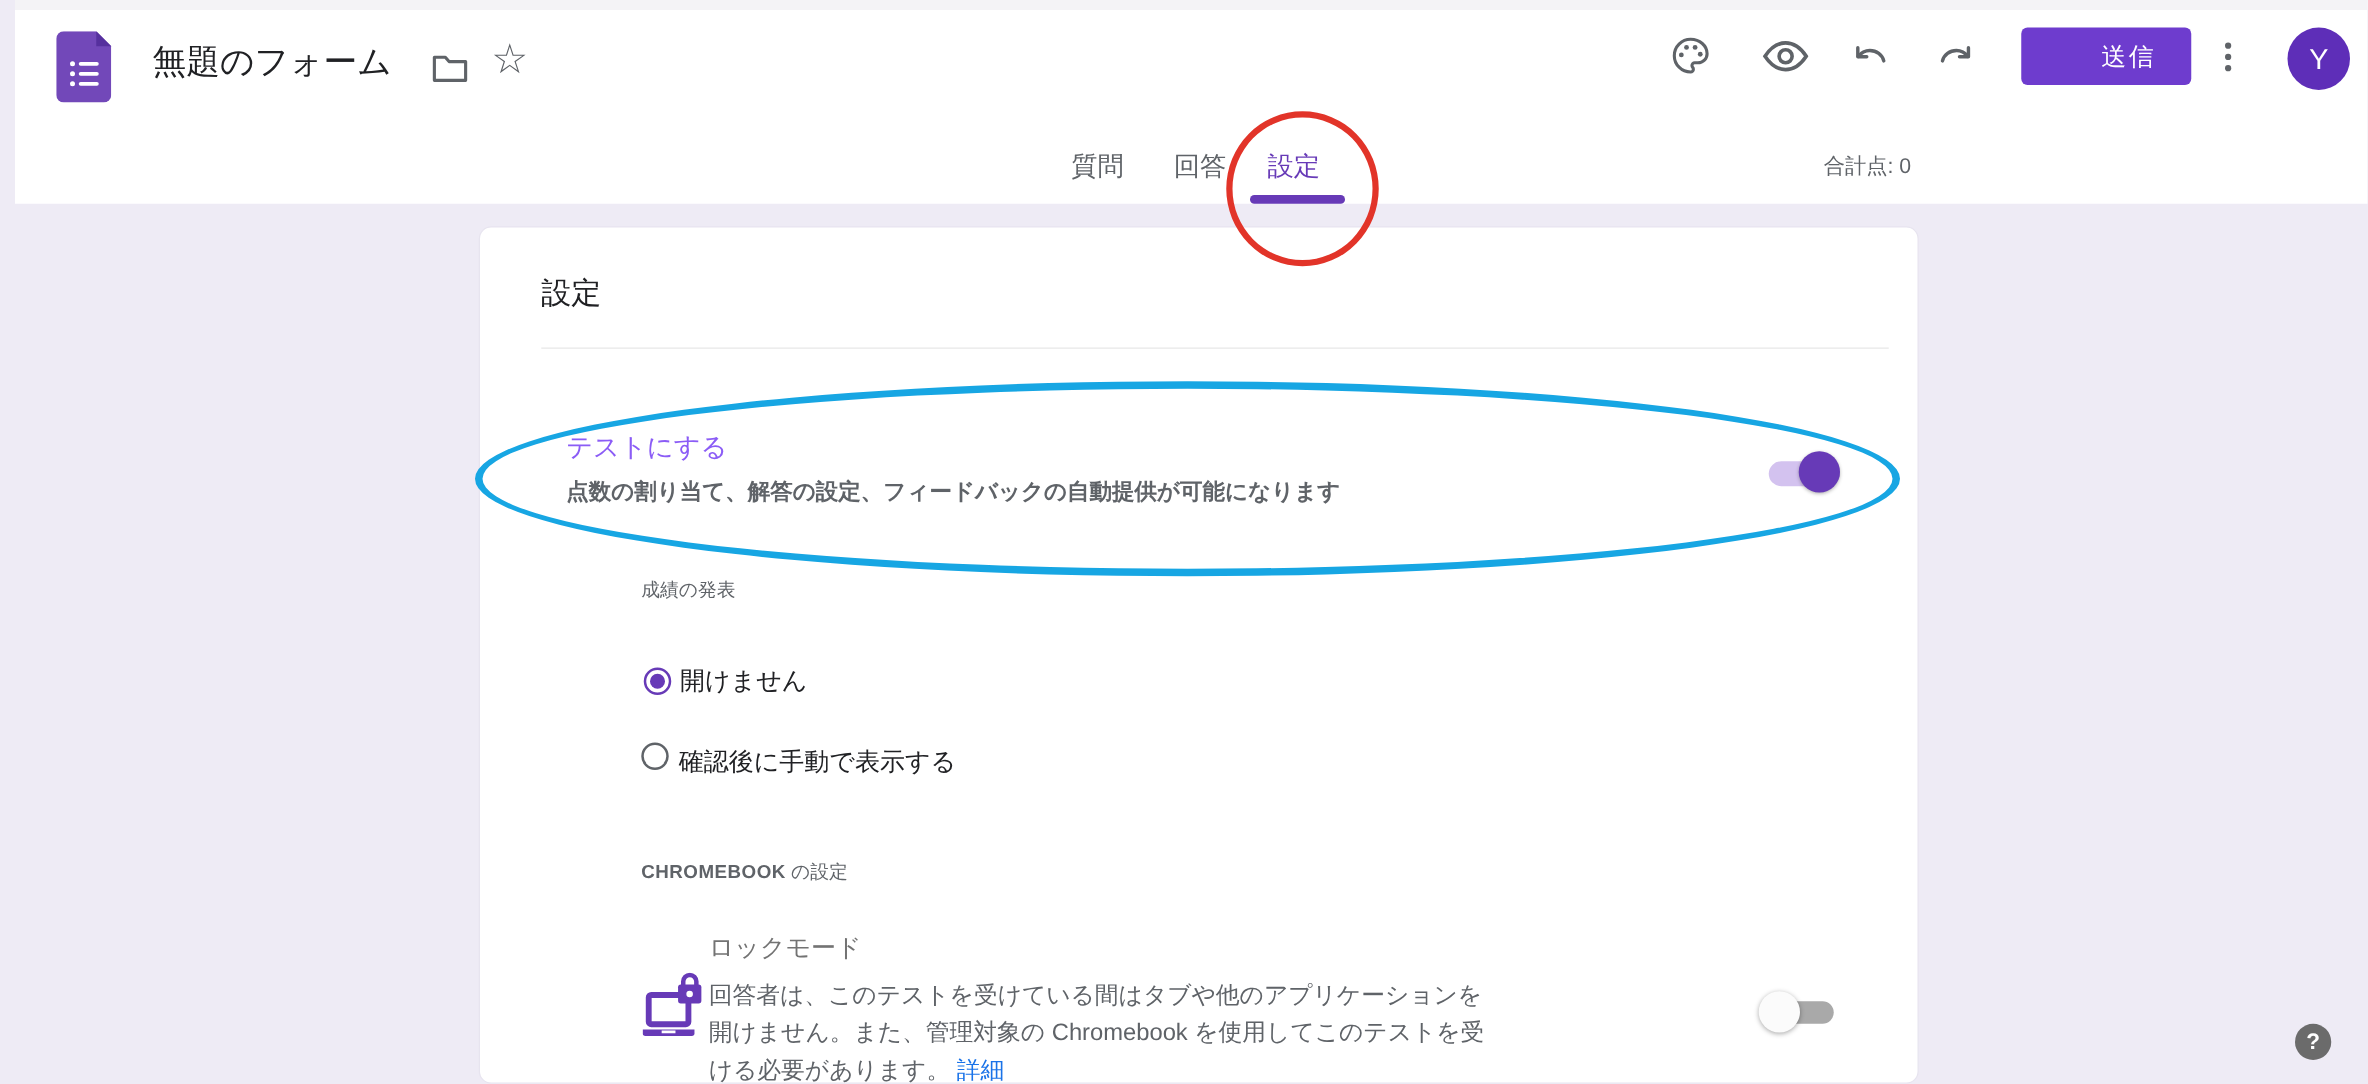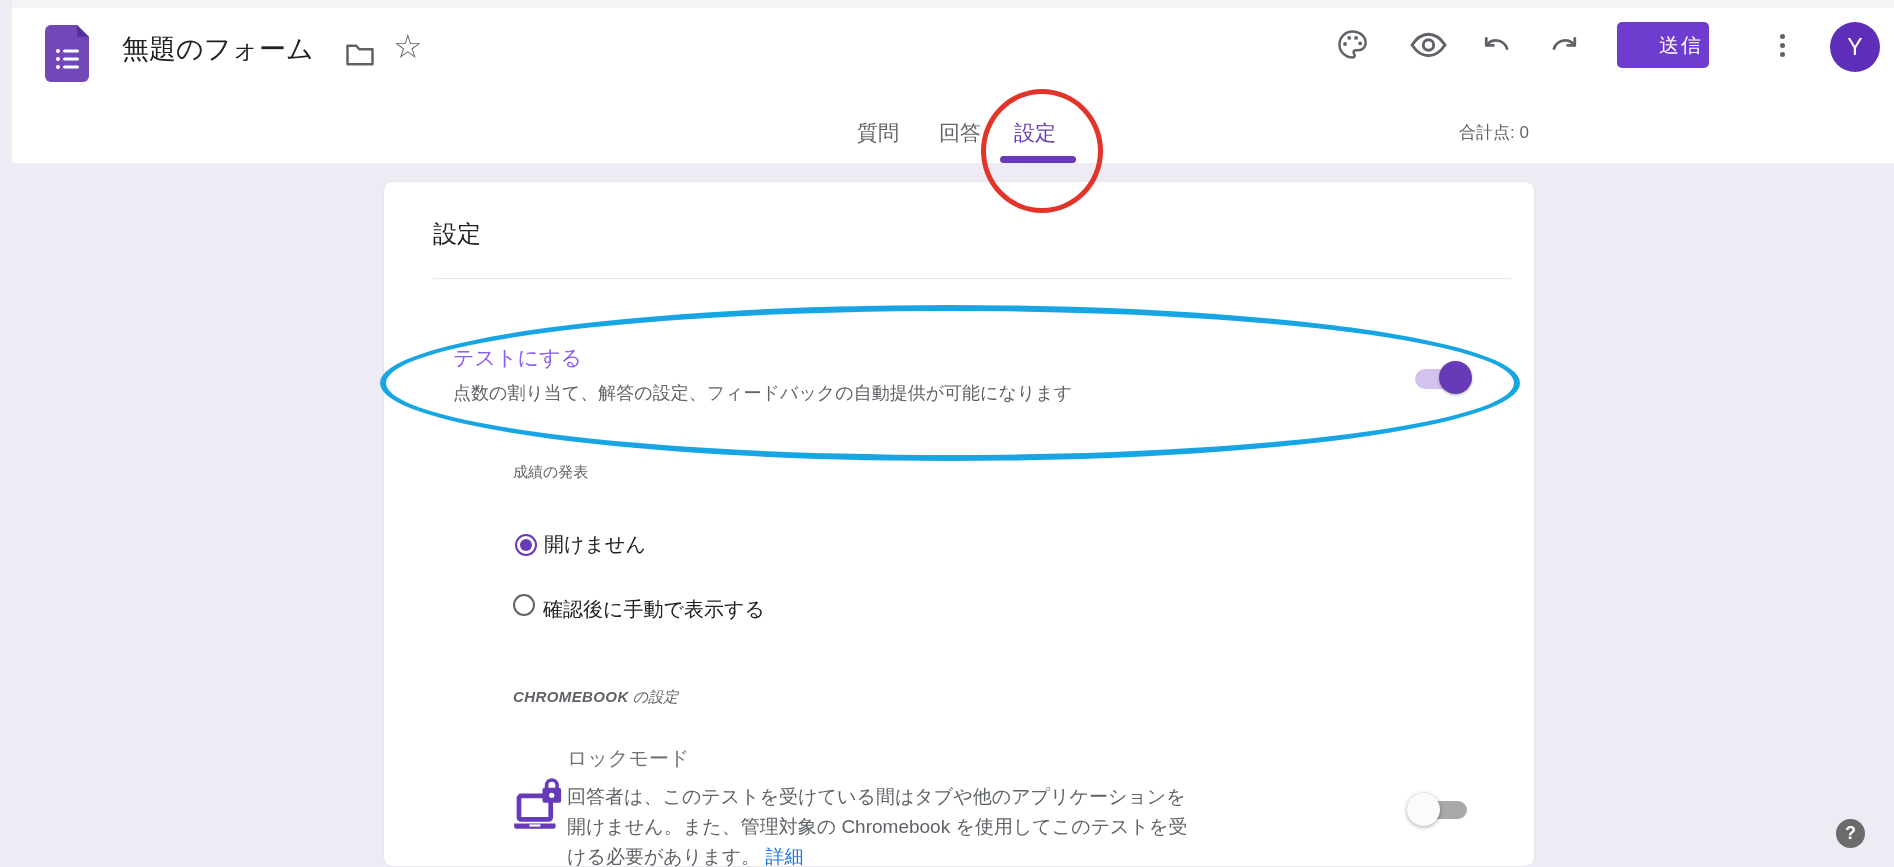--- a/index.html
+++ b/index.html
@@ -11,21 +11,21 @@
   }
   .abs{position:absolute;margin-left:12px;}
 
   
   .header{left:0;top:0;width:1894px;height:163px;background:#ffffff;}
   .topstrip{left:0;top:0;width:1894px;height:8px;background:#f4f3f6;}
   .form-title{left:110px;top:31px;font-size:27px;color:#202124;}
   .hdr-icon{color:#5f6368;cursor:pointer;}
   .star{left:381px;top:30px;font-size:33px;line-height:33px;color:#5f6368;}
   .send-btn{
-    left:1605px;top:22px;width:92px;height:46px;background:#6e3cce;border:none;
+    left:1605px;top:22px;width:136px;height:46px;background:#6e3cce;border:none;
     border-radius:5px;color:#fff;font-size:20px;font-family:inherit;cursor:pointer;
     display:flex;align-items:center;justify-content:center;letter-spacing:2px;padding-left:42px;
   }
   .kebab{left:1762px;top:30px;width:16px;height:40px;cursor:pointer;}
   .kebab i{display:block;width:5px;height:5px;border-radius:50%;background:#5f6368;margin:4px auto;}
   .avatar{
     left:1818px;top:22px;width:50px;height:50px;border-radius:50%;background:#5e2eb8;
     color:#fff;font-size:23px;display:flex;align-items:center;justify-content:center;cursor:pointer;
   }
 
@@ -38,40 +38,40 @@
 
   
   .card{
     left:371px;top:181px;width:1152px;height:686px;background:#fff;
     border:1px solid #e7e4ef;border-radius:10px;box-sizing:border-box;
   }
   .card-heading{left:37px;top:36px;font-size:24px;color:#202124;}
   .card-divider{left:37px;top:96px;width:1078px;height:1px;background:#e8e8e8;}
 
   .quiz-title{left:57px;top:162px;font-size:21px;color:#8b5cf6;}
-  .quiz-desc{left:57px;top:199px;font-size:18px;color:#5f6368;}
+  .quiz-desc{left:57px;top:199px;font-size:18px;color:#5f6368;font-weight:bold;}
 
   .toggle-track-on{left:1019px;top:187px;width:57px;height:20px;border-radius:10px;background:#d3c2ef;cursor:pointer;}
   .toggle-thumb-on{left:1043px;top:179px;width:33px;height:33px;border-radius:50%;background:#673ab7;box-shadow:0 1px 3px rgba(0,0,0,.3);cursor:pointer;}
   .toggle-track-off{left:1026px;top:619px;width:45px;height:18px;border-radius:9px;background:#a9a9a9;cursor:pointer;}
   .toggle-thumb-off{left:1011px;top:611px;width:33px;height:33px;border-radius:50%;background:#fbfbfb;box-shadow:0 1px 4px rgba(0,0,0,.35);cursor:pointer;}
 
   .grades-label{left:117px;top:281px;font-size:15px;color:#5f6368;}
 
   .radio{width:22px;height:22px;border-radius:50%;box-sizing:border-box;cursor:pointer;display:flex;align-items:center;justify-content:center;}
   .radio.sel{border:2px solid #673ab7;}
   .radio.sel i{width:12px;height:12px;border-radius:50%;background:#673ab7;}
   .radio.unsel{border:2px solid #5f6368;}
   .radio1{left:119px;top:352px;}
   .radio2{left:117px;top:412px;}
   .radio1-label{left:148px;top:349px;font-size:20px;color:#202124;cursor:pointer;}
   .radio2-label{left:147px;top:414px;font-size:20px;color:#202124;cursor:pointer;}
   .radio2-desc{left:147px;top:448px;font-size:18px;color:#5f6368;}
 
-  .chromebook-label{left:117px;top:506px;font-size:15px;color:#5f6368;font-style:italic;}
+  .chromebook-label{left:117px;top:506px;font-size:15px;color:#5f6368;}
   .chromebook-label b{font-weight:700;letter-spacing:.4px;}
 
   .lock-title{left:171px;top:563px;font-size:20px;color:#737373;}
   .laptop-icon{left:118px;top:596px;}
   .lock-desc{left:171px;top:600px;font-size:19px;line-height:30px;color:#5f6368;}
   .detail-link{color:#1a73e8;text-decoration:none;cursor:pointer;}
 
   
   .anno-red{left:969px;top:89px;width:112px;height:114px;border:5px solid #e23429;border-radius:50%;pointer-events:none;}
   .anno-blue{left:368px;top:305px;width:1128px;height:144px;border:6px solid #17a6e3;border-radius:50%;pointer-events:none;}

